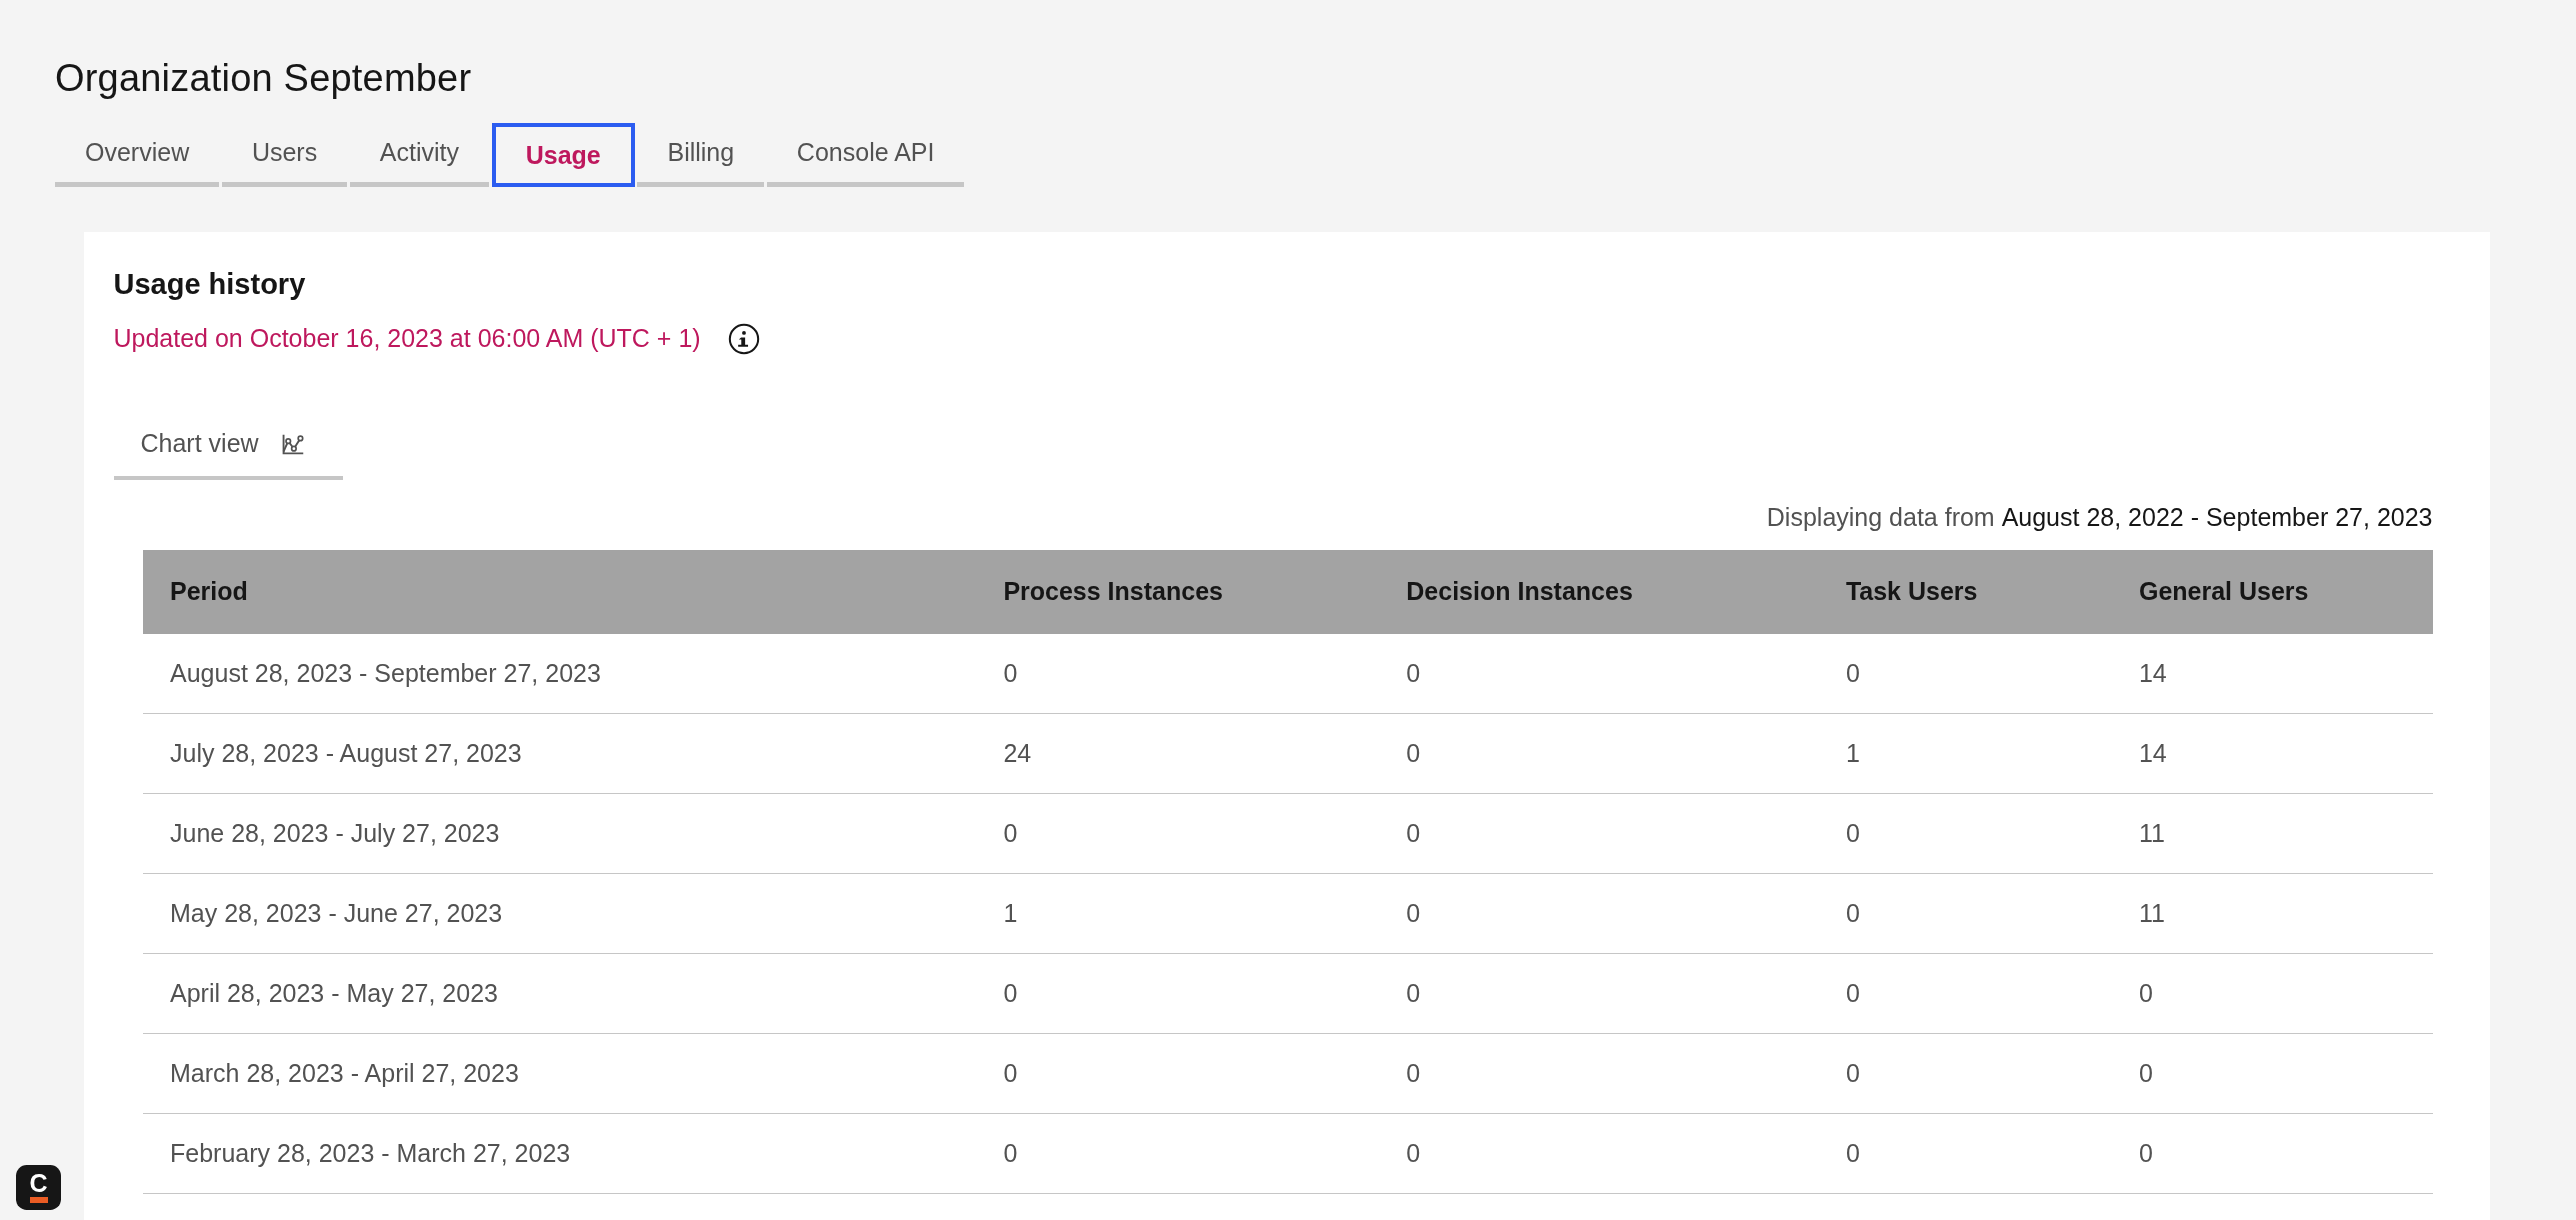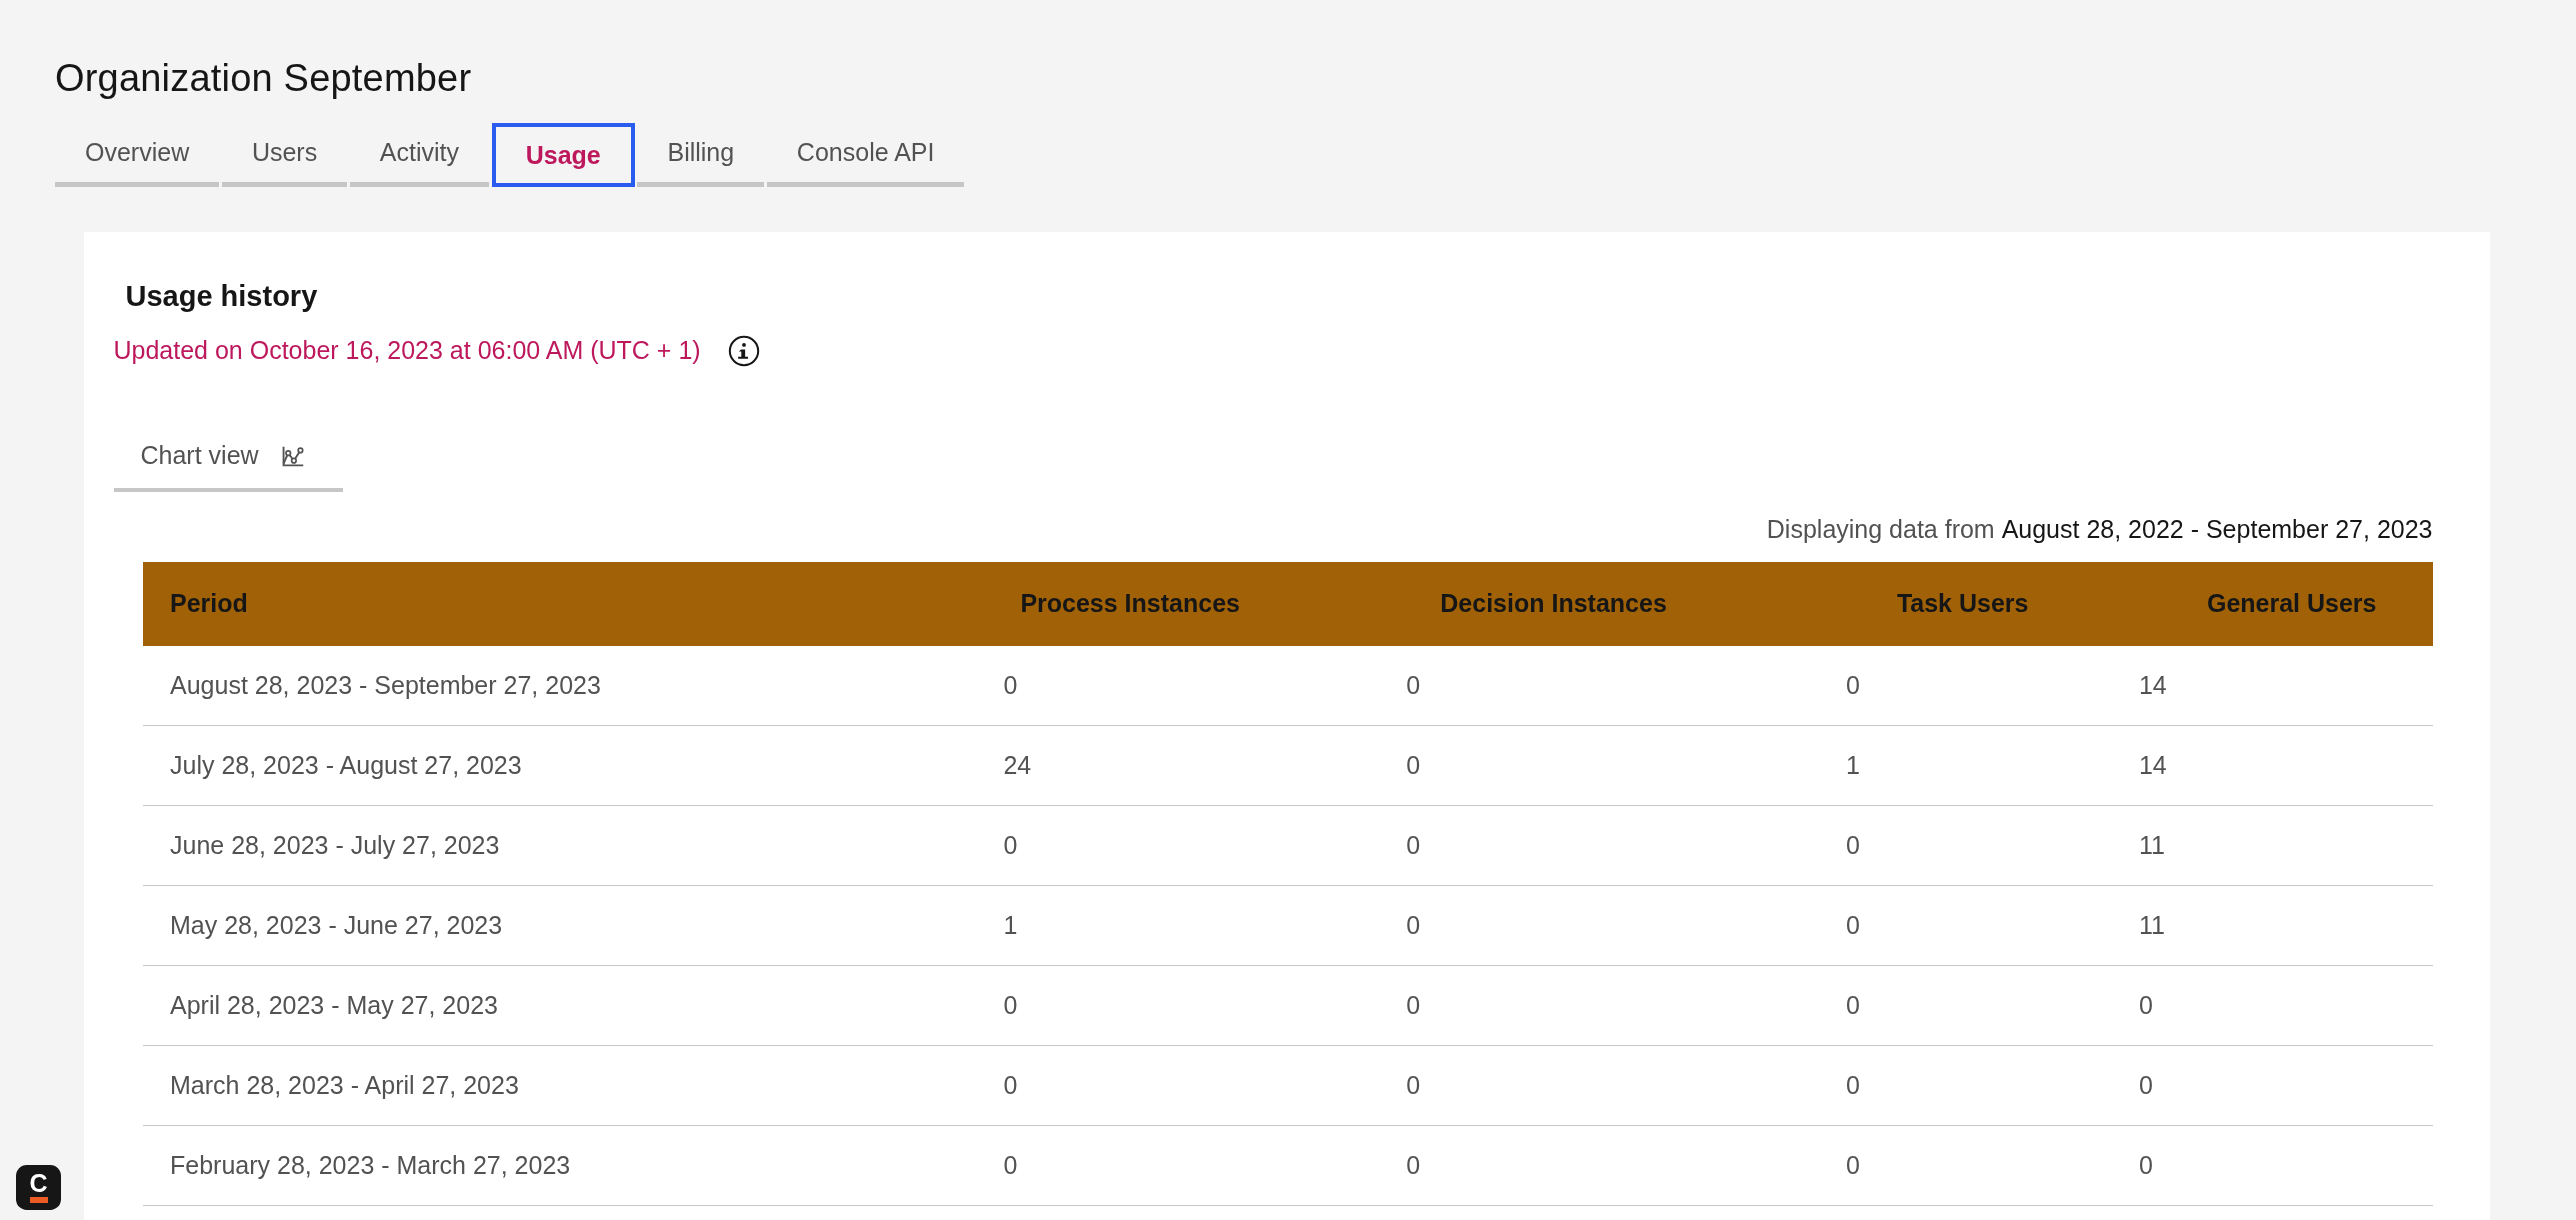--- a/index.html
+++ b/index.html
@@ -48,21 +48,21 @@
 
   
   .card {
     background: #ffffff;
     margin: 45px 86px 0 84px;
     height: 1074px;
     padding: 36px 28px 0 29.5px;
   }
 
   .usage-heading {
-    margin: 12px;
+    margin: 0;
     font-size: 29px;
     font-weight: 700;
     color: #161616;
   }
   .updated-row {
     display: flex;
     align-items: center;
     gap: 25px;
     margin-top: 19.7px;
     font-size: 25px;
@@ -115,22 +115,21 @@
   }
 
   .usage-table { margin-top: 18px; width: 100%; }
   .thead, .tr {
     display: grid;
     grid-template-columns: 36.4% 17.6% 19.2% 12.8% 14%;
     align-items: center;
   }
   .thead {
     height: 84px;
-    background: #a16207;
-    gap: 17px;
+    background: #a3a3a3;
   }
   .thead .th {
     font-size: 25px;
     font-weight: 700;
     color: #161616;
     padding-left: 27px;
   }
   .tr {
     height: 80px;
     border-bottom: 1.8px solid #c6c6c6;

